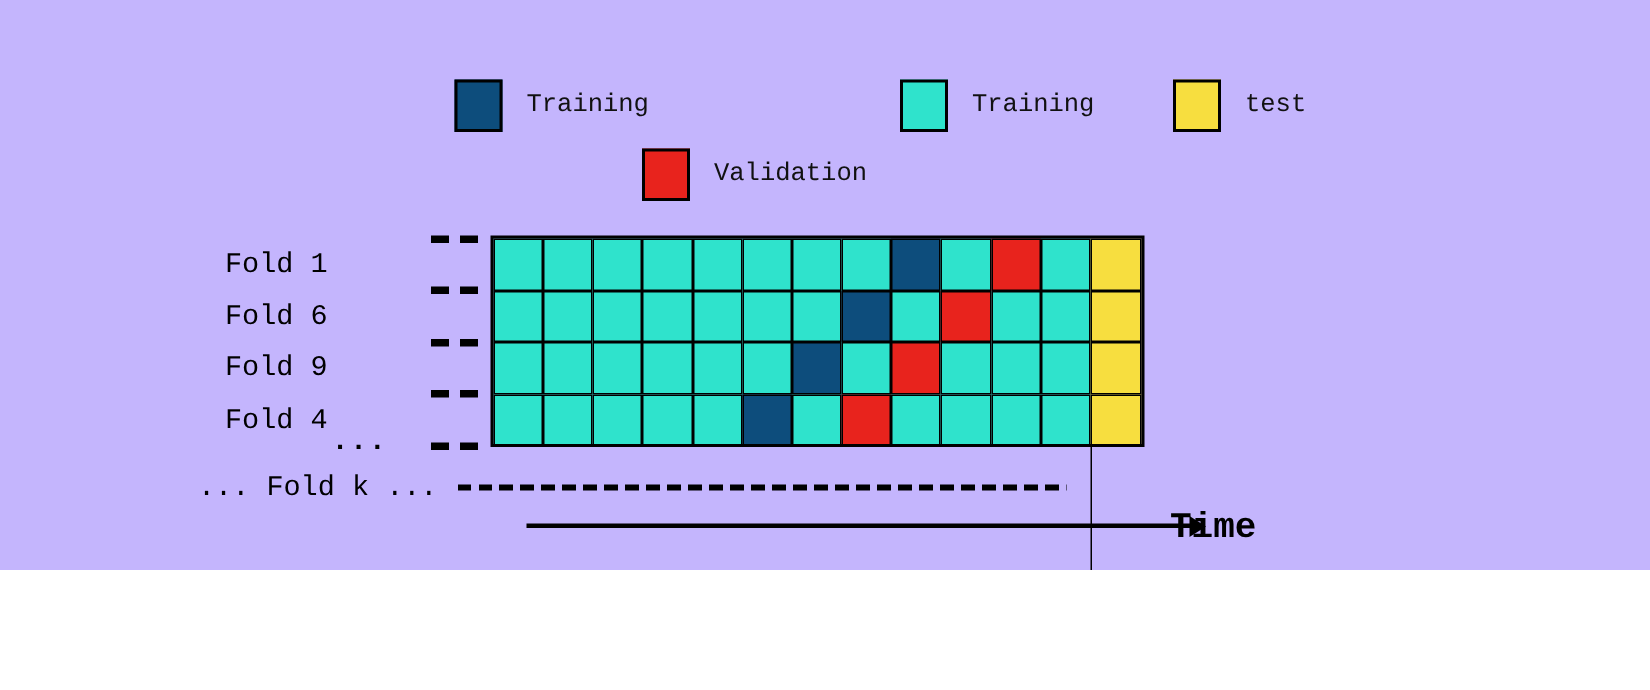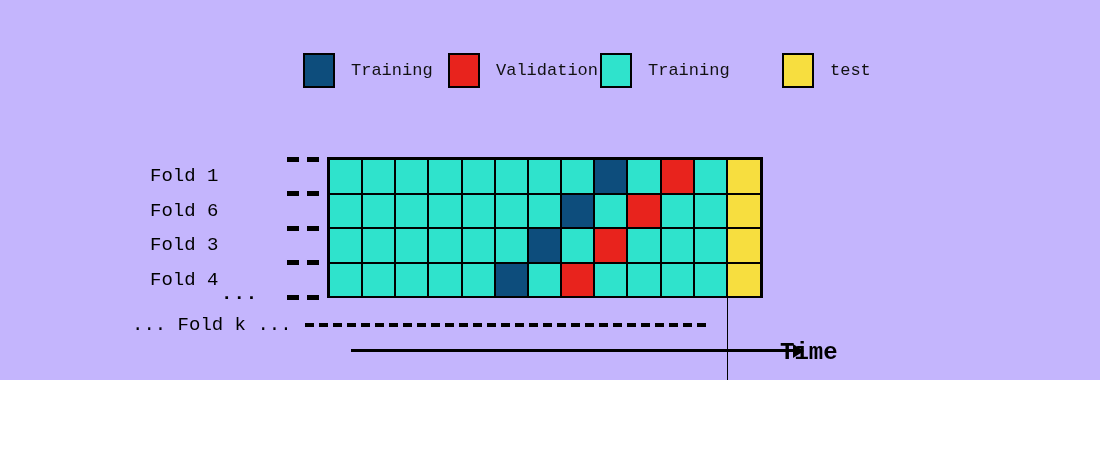--- a/index.html
+++ b/index.html
@@ -9,21 +9,21 @@
     background:#c4b5fd;
     font-family:Liberation Mono, monospace;
     overflow:hidden;
   }
   
   .legend-item{
     position:absolute;top:53px;height:35px;
     display:flex;align-items:center;
   }
   .legend-item:nth-child(1){left:303px;}
-  .legend-item:nth-child(2){left:448px;}
+  .legend-item:nth-child(2){left:428px;margin-top:46px;}
   .legend-item:nth-child(3){left:600px;}
   .legend-item:nth-child(4){left:782px;}
   .legend-swatch{
     width:32px;height:35px;
     border:2.5px solid #000;
     box-sizing:border-box;
     flex:none;
   }
   .legend-label{
     margin-left:16px;
@@ -159,21 +159,21 @@
           <div class="grid-cell removed" style="background: rgb(47, 227, 204);"></div>
           <div class="grid-cell training" style="background: rgb(13, 77, 124);"></div>
           <div class="grid-cell removed" style="background: rgb(47, 227, 204);"></div>
           <div class="grid-cell validation" style="background: rgb(232, 35, 29);"></div>
           <div class="grid-cell removed" style="background: rgb(47, 227, 204);"></div>
           <div class="grid-cell removed" style="background: rgb(47, 227, 204);"></div>
           <div class="grid-cell test" style="background: rgb(247, 222, 63);"></div>
         </div>
       </div>
       <div class="fold-row" style="top: 228px;">
-        <div class="fold-label">Fold 3</div>
+        <div class="fold-label">Fold 9</div>
         <div class="row-cells">
           <div class="grid-cell removed" style="background: rgb(47, 227, 204);"></div>
           <div class="grid-cell removed" style="background: rgb(47, 227, 204);"></div>
           <div class="grid-cell removed" style="background: rgb(47, 227, 204);"></div>
           <div class="grid-cell removed" style="background: rgb(47, 227, 204);"></div>
           <div class="grid-cell removed" style="background: rgb(47, 227, 204);"></div>
           <div class="grid-cell removed" style="background: rgb(47, 227, 204);"></div>
           <div class="grid-cell training" style="background: rgb(13, 77, 124);"></div>
           <div class="grid-cell removed" style="background: rgb(47, 227, 204);"></div>
           <div class="grid-cell validation" style="background: rgb(232, 35, 29);"></div>

